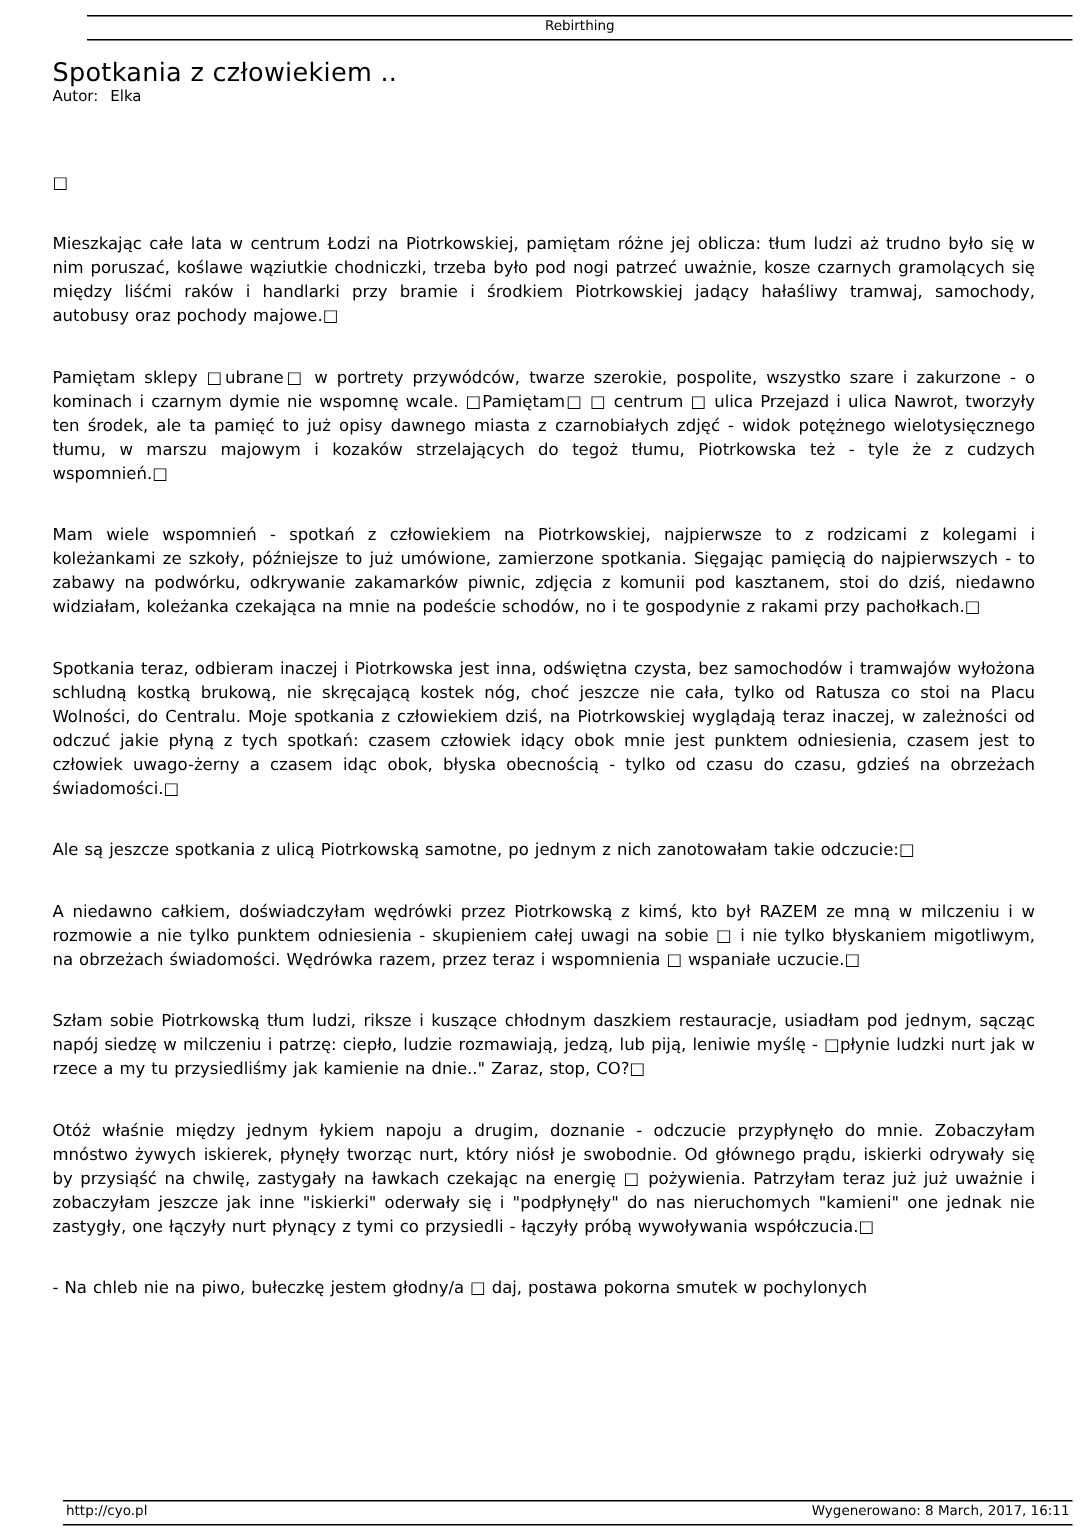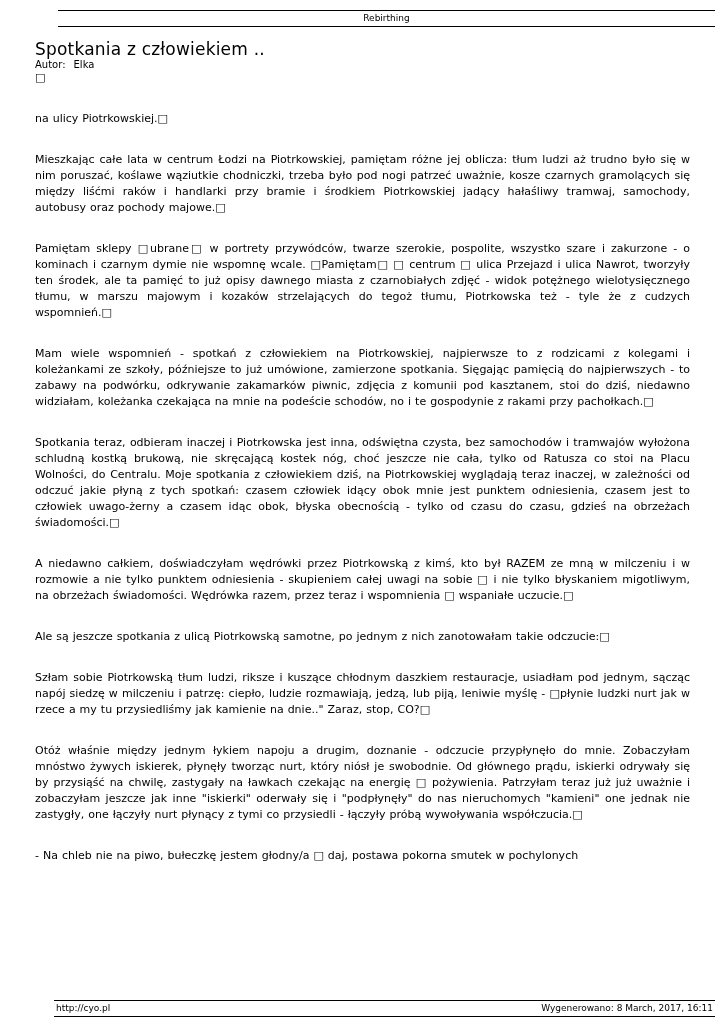--- a/index.html
+++ b/index.html
@@ -34,33 +34,34 @@
     height: 960px;
     overflow: hidden;
   }
   h1.article-title {
     font-size: 17px;
     font-weight: 400;
     letter-spacing: 0.2px;
   }
   .author-line {
     font-size: 10px;
+    margin-bottom: 44px;
   }
   .author-line .author-name { margin-left: 8px; }
   p.body-par {
     font-size: 11px;
     line-height: 16px;
     text-align: justify;
     margin-bottom: 25px;
     word-spacing: 0.5px;
   }
   p.body-par.standalone { text-align: left; }
   footer.page-footer {
     position: absolute;
-    left: 16px;
+    left: 4px;
     right: 0;
     bottom: 7px;
     padding-left: 28px;
   }
   .footer-row {
     display: flex;
     justify-content: space-between;
     align-items: center;
     font-size: 9px;
     line-height: 15px;
@@ -82,27 +83,26 @@
   </header>
 
   <main class="content">
     <h1 class="article-title">Spotkania z człowiekiem ..</h1>
 
     <div class="author-line">
       <span>Autor:</span><span class="author-name">Elka</span>
     </div>
 
     <p class="body-par standalone">□</p>
-    <p class="body-par standalone">na ulicy Piotrkowskiej.□</p>
     <p class="body-par">Mieszkając całe lata w centrum Łodzi na Piotrkowskiej, pamiętam różne jej oblicza: tłum ludzi aż  trudno było się w nim poruszać, koślawe wąziutkie chodniczki, trzeba było pod nogi patrzeć uważnie, kosze czarnych gramolących się między liśćmi raków i handlarki przy bramie i środkiem Piotrkowskiej jadący hałaśliwy tramwaj, samochody, autobusy oraz pochody majowe.□</p>
     <p class="body-par">Pamiętam sklepy □ubrane□ w portrety przywódców, twarze szerokie, pospolite, wszystko szare i zakurzone - o kominach i czarnym dymie nie wspomnę  wcale. □Pamiętam□ □ centrum □ ulica Przejazd i ulica Nawrot,  tworzyły ten środek, ale ta pamięć to już opisy dawnego miasta   z czarnobiałych  zdjęć - widok potężnego wielotysięcznego tłumu, w marszu majowym i kozaków strzelających do tegoż tłumu, Piotrkowska też - tyle że z cudzych wspomnień.□</p>
     <p class="body-par">Mam wiele  wspomnień - spotkań z człowiekiem na Piotrkowskiej, najpierwsze to z rodzicami z kolegami i koleżankami ze szkoły, późniejsze to już umówione, zamierzone spotkania. Sięgając pamięcią do najpierwszych - to zabawy na podwórku, odkrywanie zakamarków piwnic, zdjęcia z komunii pod kasztanem, stoi do dziś, niedawno widziałam, koleżanka czekająca na mnie na podeście schodów, no i te gospodynie z rakami przy pachołkach.□</p>
     <p class="body-par">Spotkania teraz, odbieram inaczej i Piotrkowska jest inna, odświętna czysta, bez samochodów i tramwajów wyłożona schludną kostką brukową, nie skręcającą kostek nóg, choć jeszcze nie cała, tylko od Ratusza co stoi na Placu Wolności, do Centralu. Moje spotkania z człowiekiem dziś, na Piotrkowskiej wyglądają teraz inaczej, w zależności od odczuć jakie płyną z tych spotkań:  czasem człowiek idący obok mnie jest punktem odniesienia, czasem jest to człowiek uwago-żerny a czasem idąc obok, błyska obecnością - tylko od czasu do czasu, gdzieś na obrzeżach świadomości.□</p>
+    <p class="body-par">Ale są jeszcze spotkania z ulicą Piotrkowską samotne, po jednym z nich zanotowałam takie odczucie:□</p>
     <p class="body-par">A niedawno całkiem, doświadczyłam wędrówki przez Piotrkowską z kimś, kto był RAZEM ze mną w milczeniu i w rozmowie  a nie tylko punktem odniesienia - skupieniem całej uwagi na sobie □ i nie tylko błyskaniem migotliwym, na obrzeżach świadomości. Wędrówka razem, przez teraz i wspomnienia □ wspaniałe uczucie.□</p>
-    <p class="body-par">Ale są jeszcze spotkania z ulicą Piotrkowską samotne, po jednym z nich zanotowałam takie odczucie:□</p>
     <p class="body-par">Szłam sobie Piotrkowską tłum ludzi, riksze i kuszące chłodnym daszkiem restauracje, usiadłam pod jednym, sącząc napój  siedzę w milczeniu i patrzę: ciepło, ludzie rozmawiają,  jedzą, lub piją,  leniwie myślę - □płynie ludzki nurt jak w rzece a my tu przysiedliśmy jak kamienie na dnie.." Zaraz, stop, CO?□</p>
     <p class="body-par">Otóż właśnie między jednym łykiem napoju a drugim, doznanie - odczucie przypłynęło do mnie. Zobaczyłam mnóstwo żywych iskierek,  płynęły tworząc nurt,  który  niósł je swobodnie. Od głównego prądu,  iskierki odrywały się by przysiąść na chwilę, zastygały na ławkach czekając na energię □ pożywienia. Patrzyłam teraz już już uważnie i zobaczyłam jeszcze jak  inne "iskierki" oderwały się i "podpłynęły" do nas nieruchomych "kamieni"  one jednak  nie zastygły, one łączyły nurt płynący z tymi co przysiedli - łączyły próbą wywoływania współczucia.□</p>
     <p class="body-par">- Na chleb nie na piwo, bułeczkę jestem głodny/a □ daj, postawa pokorna smutek w pochylonych</p>
   </main>
 
   <footer class="page-footer">
     <div class="hline"></div>
     <div class="footer-row">
       <span class="footer-left">http://cyo.pl</span>
       <span class="footer-right">Wygenerowano: 8 March, 2017, 16:11</span>

